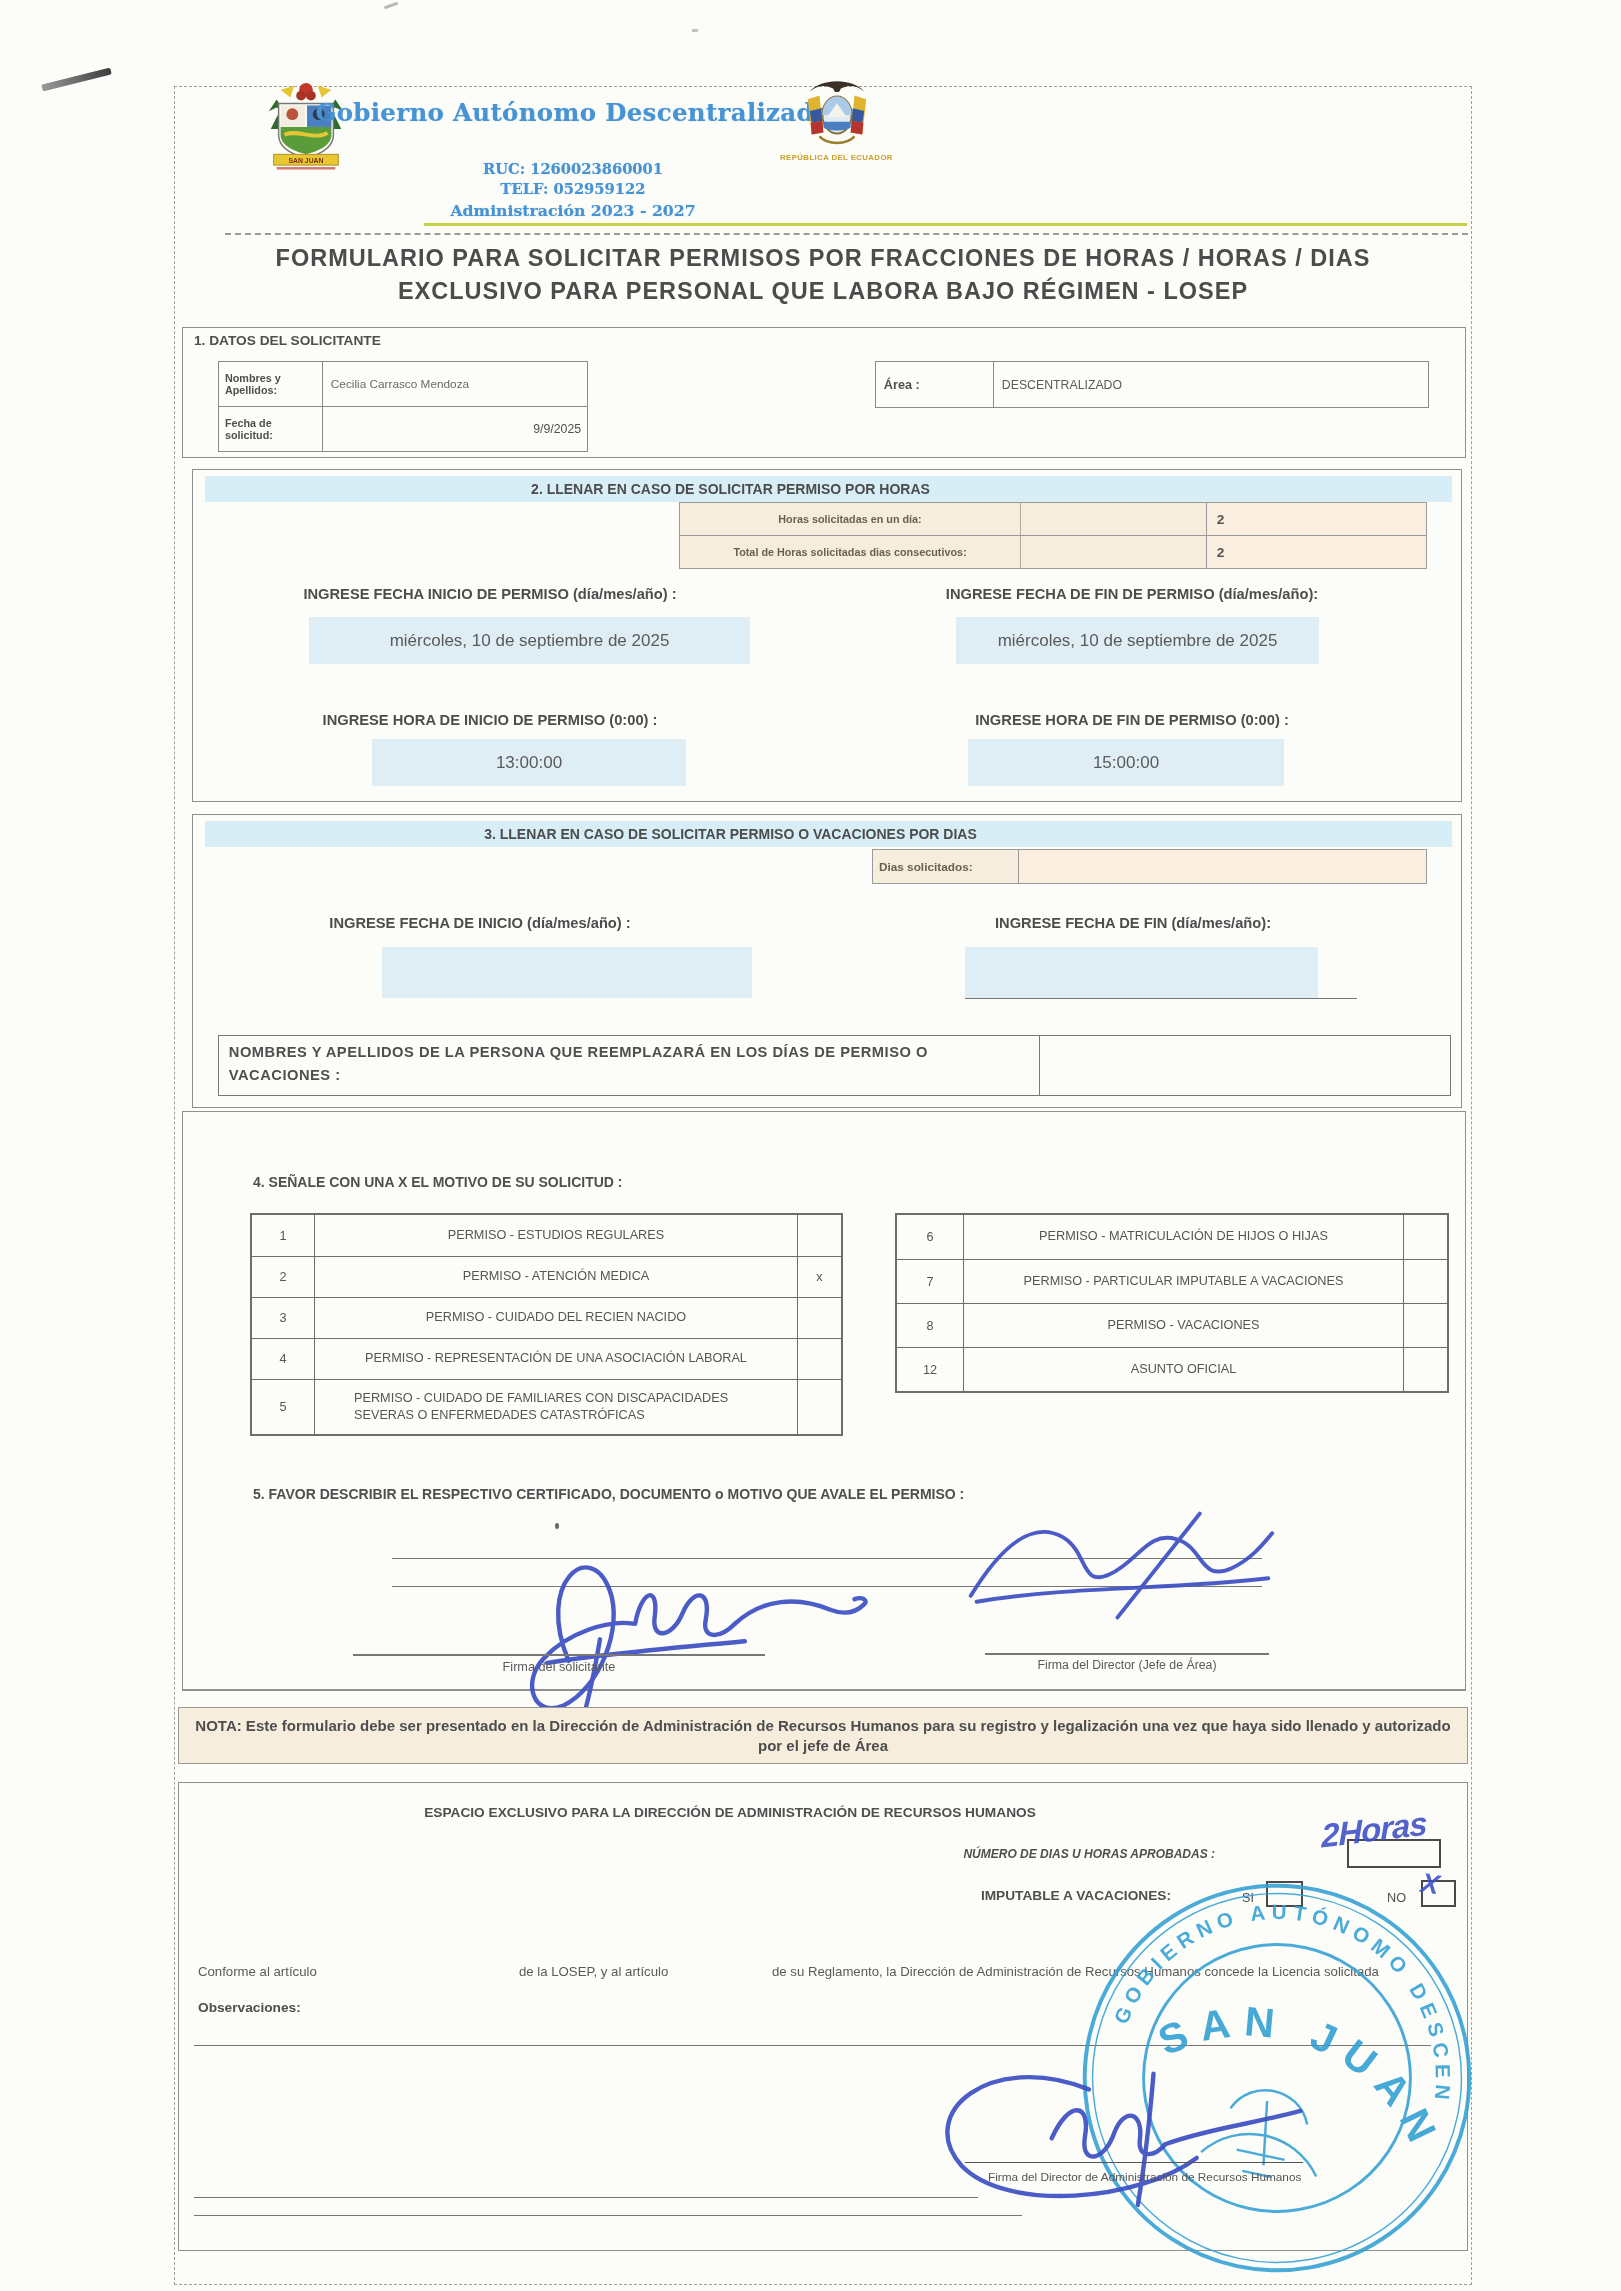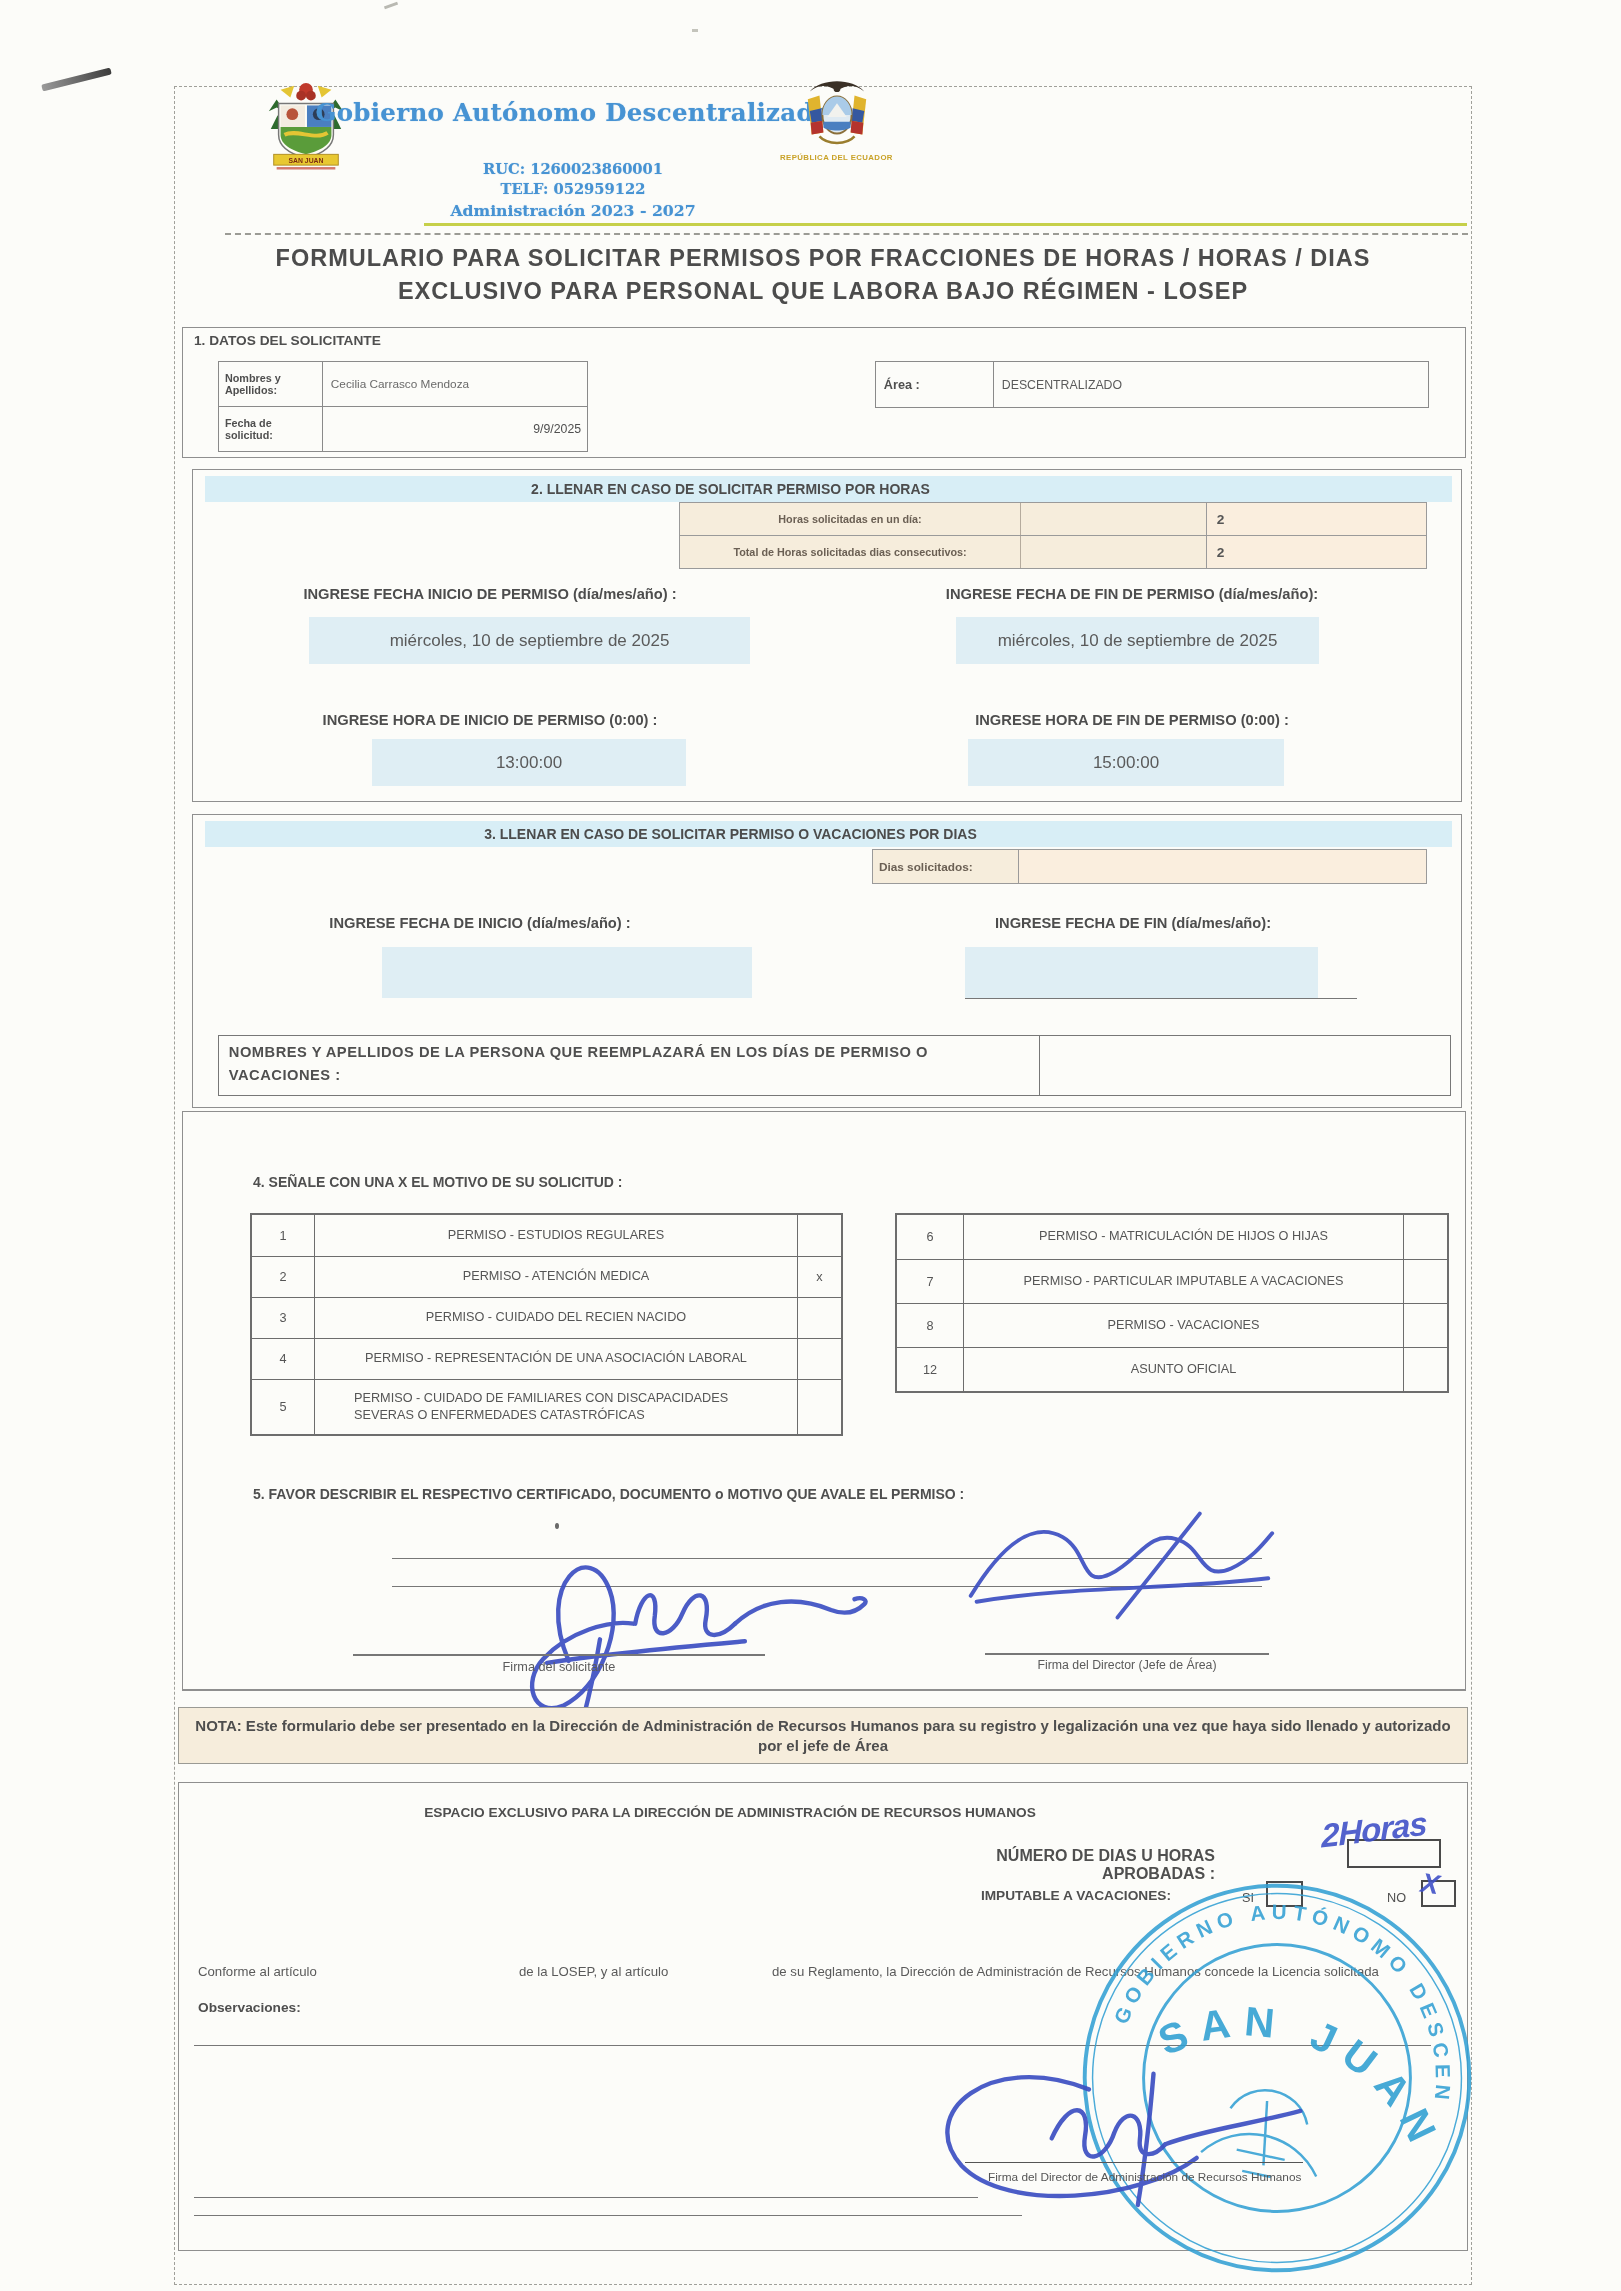--- a/index.html
+++ b/index.html
@@ -254,21 +254,21 @@
   <div class="abs line" style="left:985px;top:1653px;width:284px;border-bottom-width:2px;"></div>
   <div class="abs ctr" style="left:980px;top:1658px;width:294px;font-size:12.3px;color:#5b5b5b;">Firma del Director (Jefe de Área)</div>
 
   <div class="abs beige box ctr b" style="left:178px;top:1707px;width:1290px;height:57px;border-color:#9a9a94;">
     <div style="padding:7.8px 13.7px;font-size:15px;color:#4e4e4e;line-height:1.35;">NOTA:  Este formulario debe ser presentado en la Dirección de Administración de Recursos Humanos para su registro y legalización una vez que haya sido llenado y autorizado por el jefe de Área</div>
   </div>
 
   <div class="abs box" style="left:178px;top:1782px;width:1290px;height:469px;"></div>
   <div class="abs ctr b" style="left:294px;top:1805px;width:872px;font-size:13.7px;">ESPACIO EXCLUSIVO PARA LA DIRECCIÓN DE ADMINISTRACIÓN DE RECURSOS HUMANOS</div>
 
-  <div class="abs rt b" style="left:921px;top:1847px;width:294px;font-size:16px;">NÚMERO DE DIAS U HORAS APROBADAS :</div>
+  <div class="abs rt b" style="left:921px;top:1847px;width:294px;font-size:12px;font-style:italic;">NÚMERO DE DIAS U HORAS APROBADAS :</div>
   <div class="abs" style="left:1347px;top:1839px;width:94px;height:29px;border:2px solid #4a4a4a;box-sizing:border-box;"></div>
   <div class="abs" style="left:1321px;top:1811px;font-size:33px;font-style:italic;font-weight:bold;color:#4152c8;
               transform:rotate(-7deg) skewX(-6deg);letter-spacing:-1px;opacity:.9;">2Horas</div>
 
   <div class="abs rt b" style="left:882px;top:1888px;width:289px;font-size:13.7px;">IMPUTABLE A VACACIONES:</div>
   <div class="abs rt" style="left:1215px;top:1891px;width:39px;font-size:12.7px;">SI</div>
   <div class="abs" style="left:1266px;top:1881px;width:37px;height:25.5px;border:2px solid #4a4a4a;box-sizing:border-box;"></div>
   <div class="abs rt" style="left:1367px;top:1891px;width:39px;font-size:12.7px;">NO</div>
   <div class="abs" style="left:1421px;top:1880px;width:35px;height:26.5px;border:2px solid #4a4a4a;box-sizing:border-box;"></div>
   <div class="abs" style="left:1421px;top:1868px;font-size:27.4px;font-weight:bold;font-style:italic;color:#4152c8;

